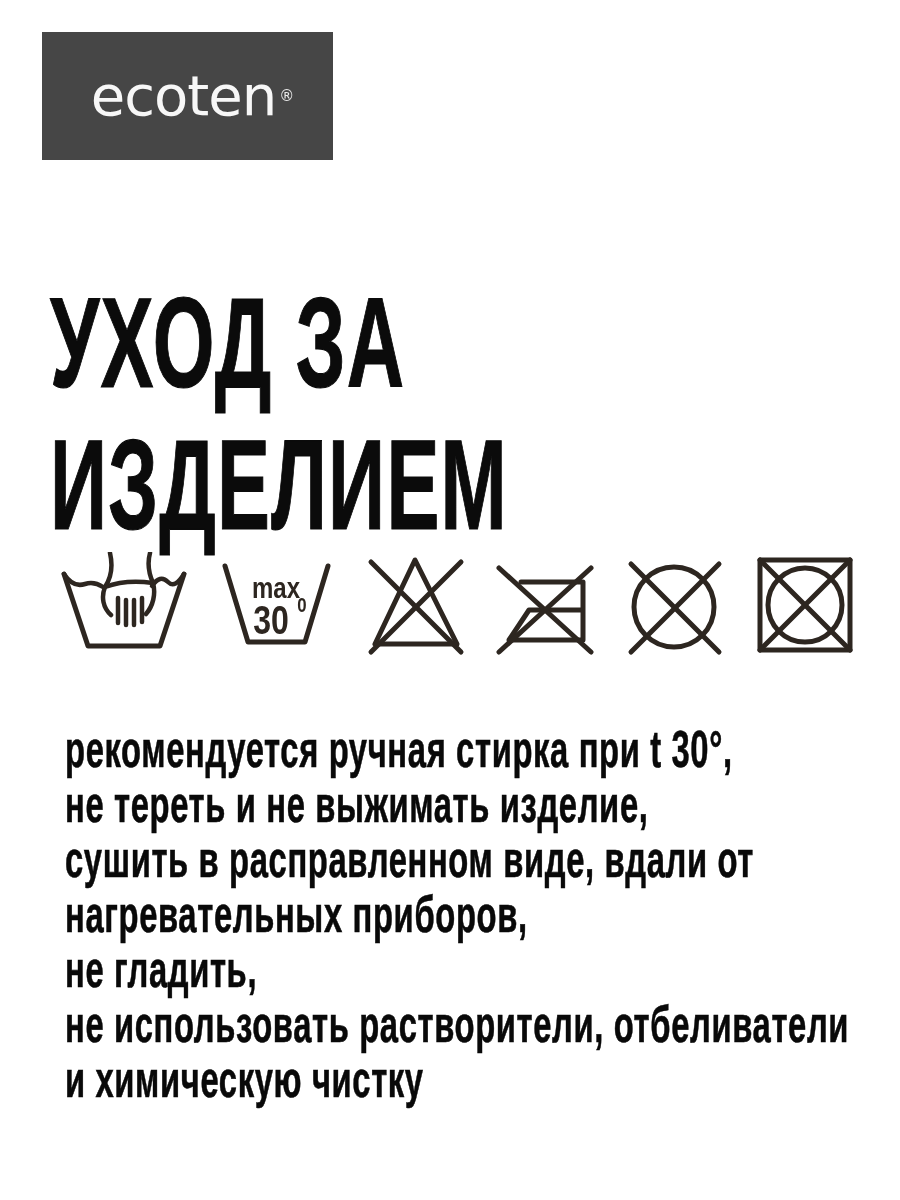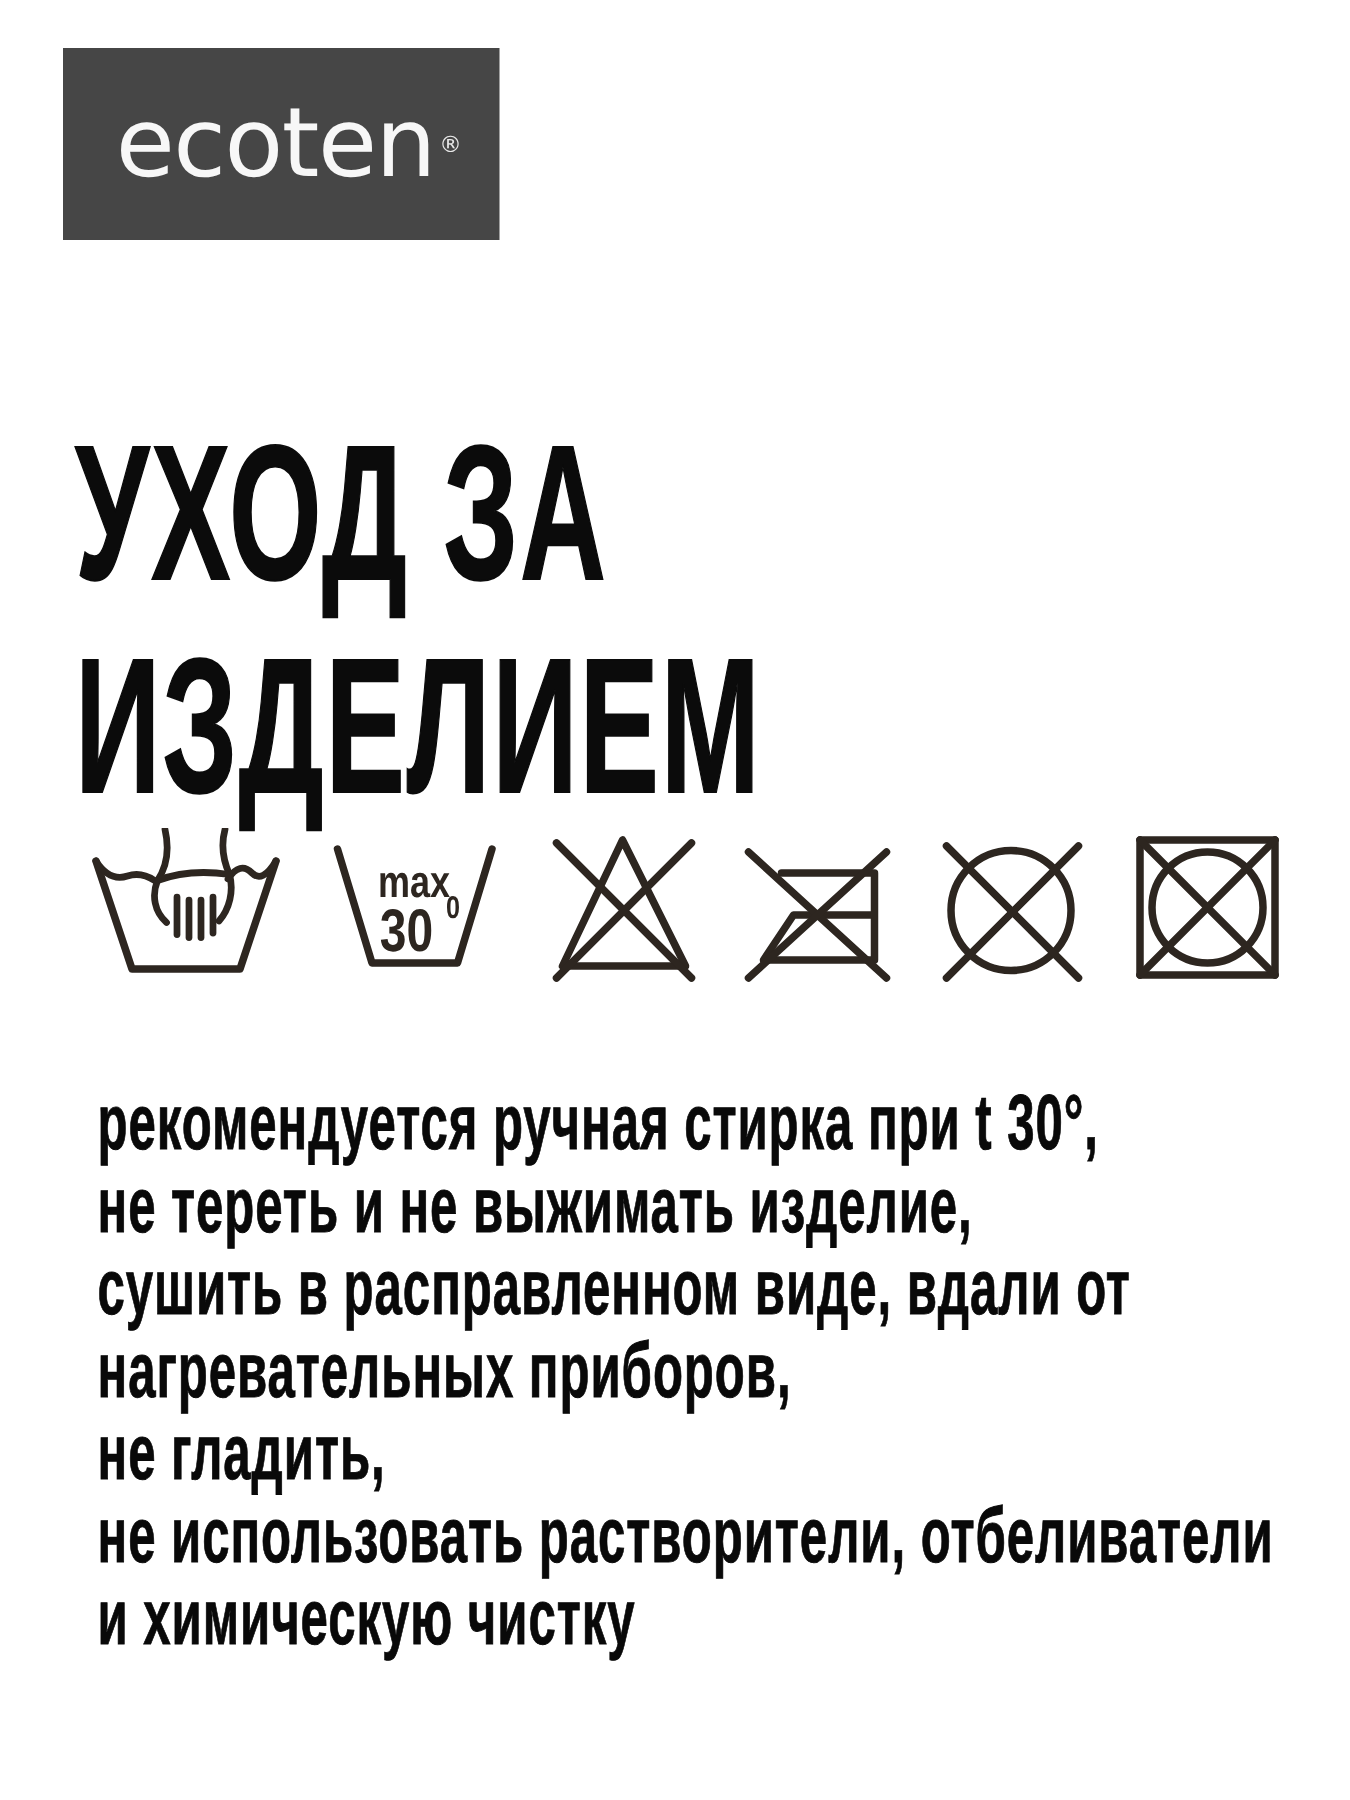--- a/index.html
+++ b/index.html
@@ -20,21 +20,21 @@
     background: #464646;
     display: flex;
     align-items: center;
     justify-content: center;
     padding-left: 10px;
     box-sizing: border-box;
   }
   .logo-text {
     font-family: "DejaVu Sans", sans-serif;
     font-weight: 400;
-    font-size: 64px;
+    font-size: 56px;
     color: #f7f7f7;
     letter-spacing: -1px;
     line-height: 1;
   }
   .logo-reg {
     font-family: "DejaVu Sans", sans-serif;
     color: #e9e9e9;
     font-size: 15px;
     vertical-align: 38px;
     margin-left: 3px;

